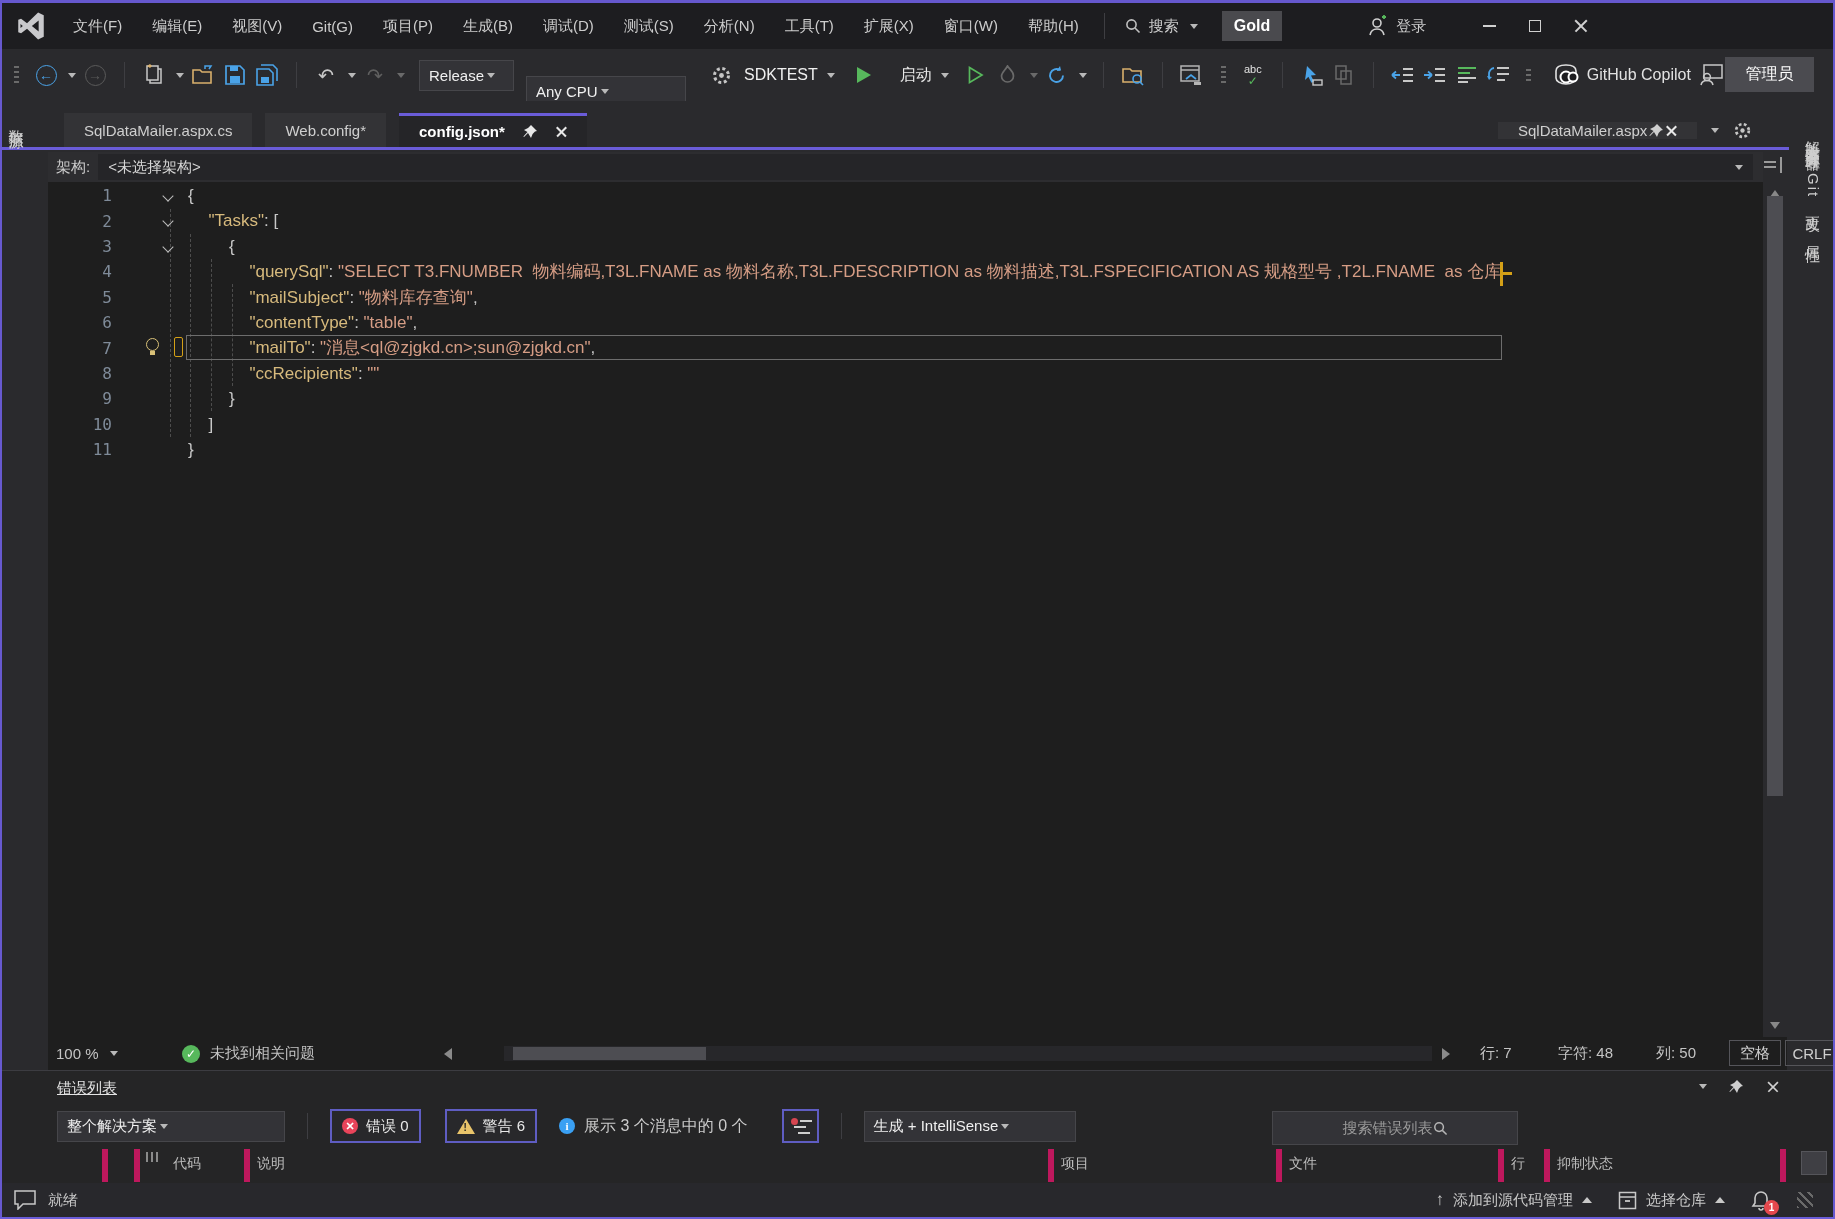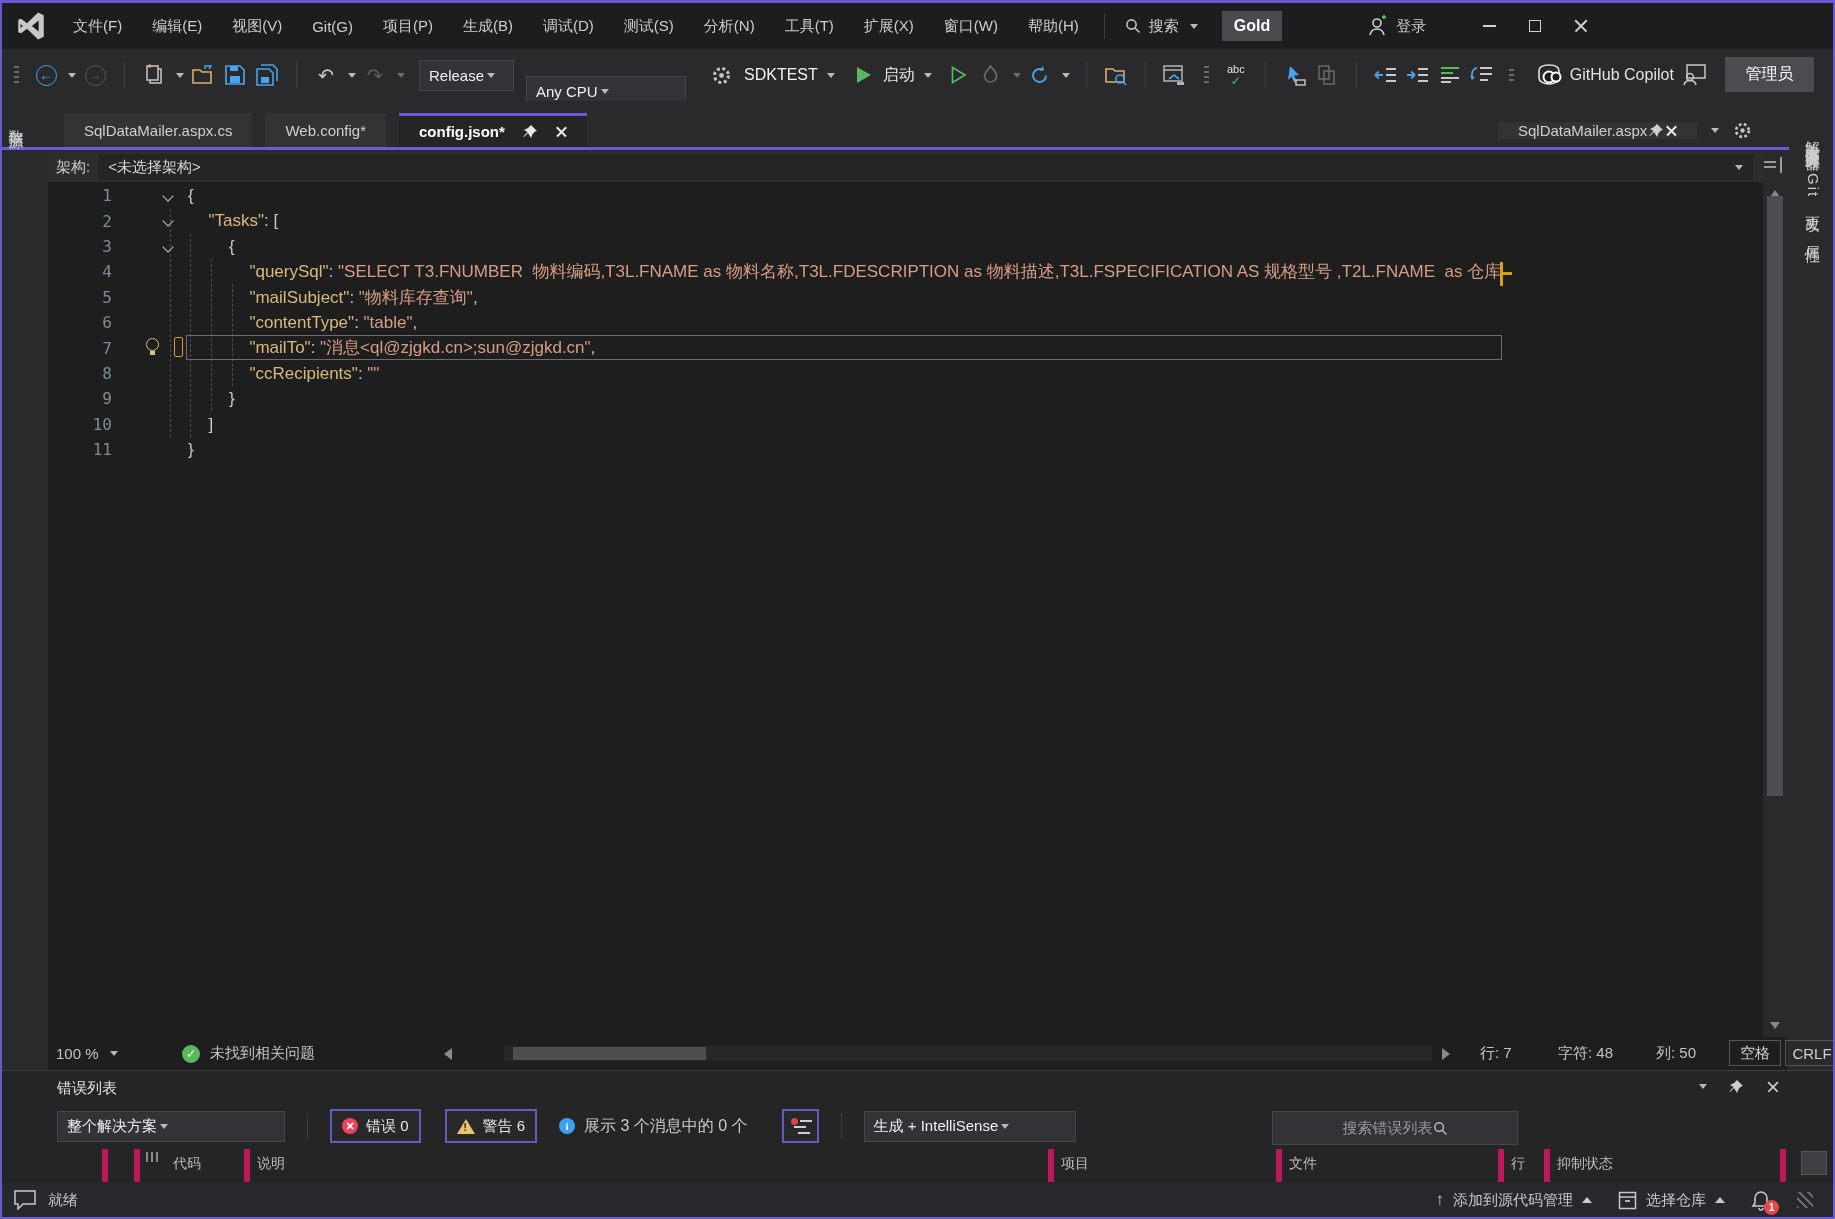--- a/index.html
+++ b/index.html
@@ -98,21 +98,21 @@
   #bottombar{top:1037px;height:33px;left:48px;right:48px;background:var(--editor);color:#c4c4c4;font-size:15px;position:absolute;display:flex;align-items:center;}
   .hthumb{position:absolute;left:465px;top:10px;width:193px;height:13px;background:#4d4d52;}
   .htrack{position:absolute;left:456px;top:9px;width:928px;height:15px;background:#27272a;}
   .tri-l{width:0;height:0;border-top:6px solid transparent;border-bottom:6px solid transparent;border-right:8px solid #8a8a8a;}
   .tri-r{width:0;height:0;border-top:6px solid transparent;border-bottom:6px solid transparent;border-left:8px solid #8a8a8a;}
   .chkcirc{width:18px;height:18px;border-radius:50%;background:var(--green);color:#fff;font-size:12px;display:flex;align-items:center;justify-content:center;}
   .encbox{position:absolute;top:3px;height:26px;border:1px solid #55555a;display:flex;align-items:center;justify-content:center;font-size:15px;color:#cfcfcf;}
   .posit{position:absolute;top:0;height:100%;display:flex;align-items:center;}
   
   #errorpanel{position:absolute;top:1070px;left:0;width:1835px;height:113px;background:#252526;border-top:1px solid #3c3c41;color:var(--txt);}
-  .ep-title{position:absolute;left:57px;top:8px;font-size:15px;color:#e4e4e4;}
+  .ep-title{position:absolute;left:57px;top:8px;font-size:15px;color:#e4e4e4;text-decoration:underline;}
   .ep-icons{position:absolute;right:55px;top:8px;display:flex;gap:22px;align-items:center;color:#cfcfcf;}
   .ep-toolbar{position:absolute;left:57px;top:38px;display:flex;align-items:center;gap:12px;height:34px;}
   .toggle{display:flex;align-items:center;gap:8px;border:2px solid #5f5dc2;background:#28282b;height:34px;padding:0 10px;font-size:15px;color:#e8e8e8;}
   .errdot{width:16px;height:16px;border-radius:50%;background:#e9445a;color:#fff;font-size:11px;font-weight:bold;display:flex;align-items:center;justify-content:center;}
   .warntri{width:0;height:0;border-left:9px solid transparent;border-right:9px solid transparent;border-bottom:15px solid #e9c46a;position:relative;}
   .warntri::after{content:"!";position:absolute;left:-2px;top:3px;font-size:10px;font-weight:bold;color:#222;}
   .infodot{width:16px;height:16px;border-radius:50%;background:#3aa0f3;color:#fff;font-size:11px;font-weight:bold;font-family:"Liberation Serif",serif;display:flex;align-items:center;justify-content:center;}
   .filterbtn{width:37px;height:34px;border:2px solid #5f5dc2;background:#28282b;position:relative;}
   .filterbtn::before{content:"";position:absolute;left:7px;top:7px;width:7px;height:7px;border-radius:50%;background:#d64550;}
   .filterbtn::after{content:"";position:absolute;left:16px;top:9px;width:12px;height:2px;background:#cfcfcf;box-shadow:-6px 6px 0 #cfcfcf,-2px 12px 0 #cfcfcf;}
@@ -242,21 +242,21 @@
         <circle cx="10.5" cy="10.5" r="2.4" fill="#c5c5c5"></circle>
       </svg>
     </span>
     <span style="color:#f0f0f0;font-size:16px;margin-left:4px;">SDKTEST</span>
     <span class="caret"></span>
     <span class="tbtn" style="margin-left:10px;">
       <svg width="16" height="18" viewBox="0 0 16 18">
           <path d="M1 1l14 8-14 8z" fill="#57b85c"></path>
         </svg>
     </span>
-    <span style="color:#e8e8e8;font-size:16px;margin-left:0;">启动</span>
+    <span style="color:#e8e8e8;font-size:16px;margin-left:17px;">启动</span>
     <span class="caret"></span>
     <span class="tbtn" style="margin-left:8px;">
       <svg width="16" height="18" viewBox="0 0 16 18">
           <path d="M1.5 1.5l12.5 7.5-12.5 7.5z" fill="none" stroke="#57b85c" stroke-width="1.7"></path>
         </svg>
     </span>
     <span class="tbtn">
       <svg width="17" height="20" viewBox="0 0 17 20">
         <path d="M8.5 1c2 3.5 6 5 6 10a6 6 0 1 1-12 0c0-3 3.5-5.5 6-10z" fill="none" stroke="#6a6a6a" stroke-width="1.7"></path>
       </svg>

